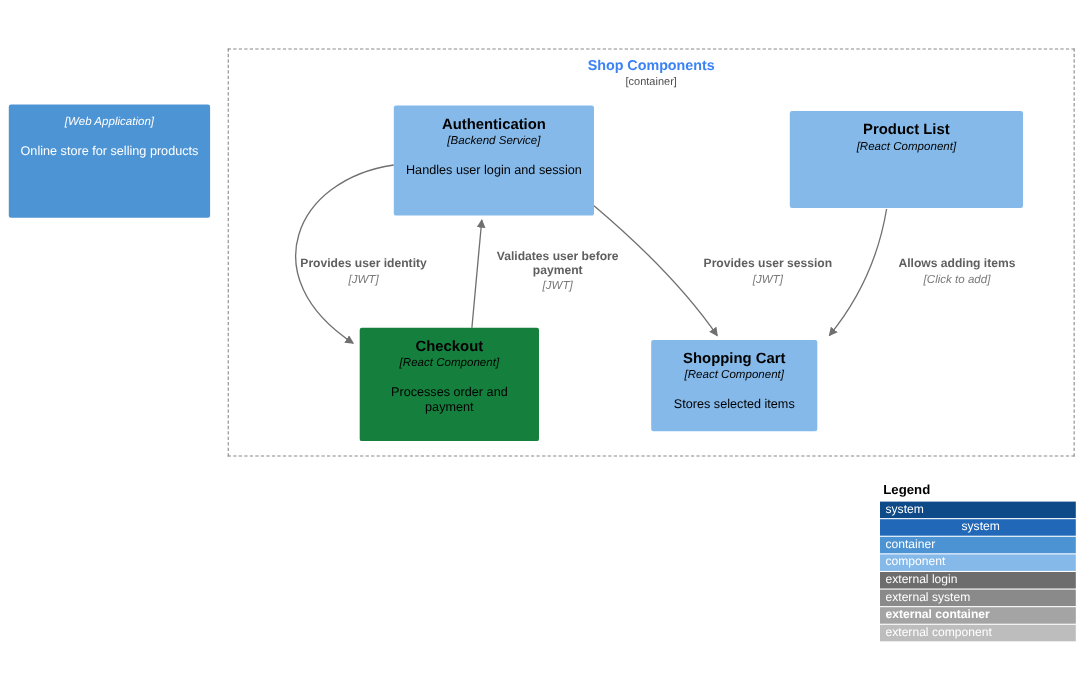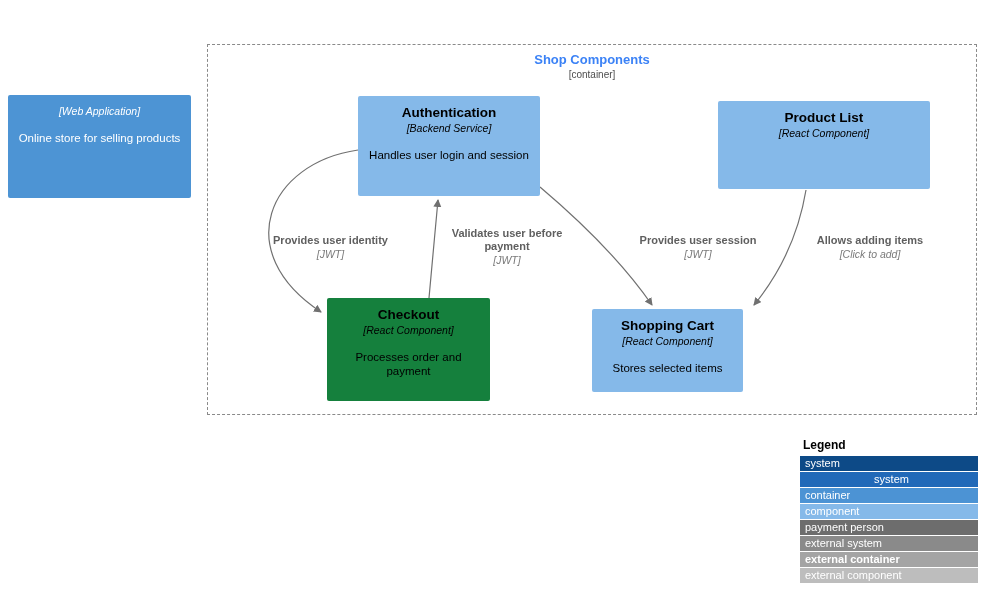--- a/index.html
+++ b/index.html
@@ -102,20 +102,20 @@
     <div class="tech">[Click to add]</div>
   </div>
 
   <div class="legend">
     <div class="legend-title">Legend</div>
     <div>
         <div class="legend-row" style="background: rgb(13, 74, 135);">system</div>
         <div class="legend-row" style="background: rgb(33, 105, 184); text-align: center;">system</div>
         <div class="legend-row" style="background: rgb(76, 147, 212);">container</div>
         <div class="legend-row" style="background: rgb(133, 185, 233);">component</div>
-        <div class="legend-row" style="background: rgb(109, 109, 109);">payment person</div>
+        <div class="legend-row" style="background: rgb(109, 109, 109);">external login</div>
         <div class="legend-row" style="background: rgb(138, 138, 138);">external system</div>
         <div class="legend-row" style="background: rgb(164, 164, 164); font-weight: bold;">external container</div>
         <div class="legend-row" style="background: rgb(189, 189, 189);">external component</div>
       </div>
   </div>
 
 </div>
 
 </body></html>

